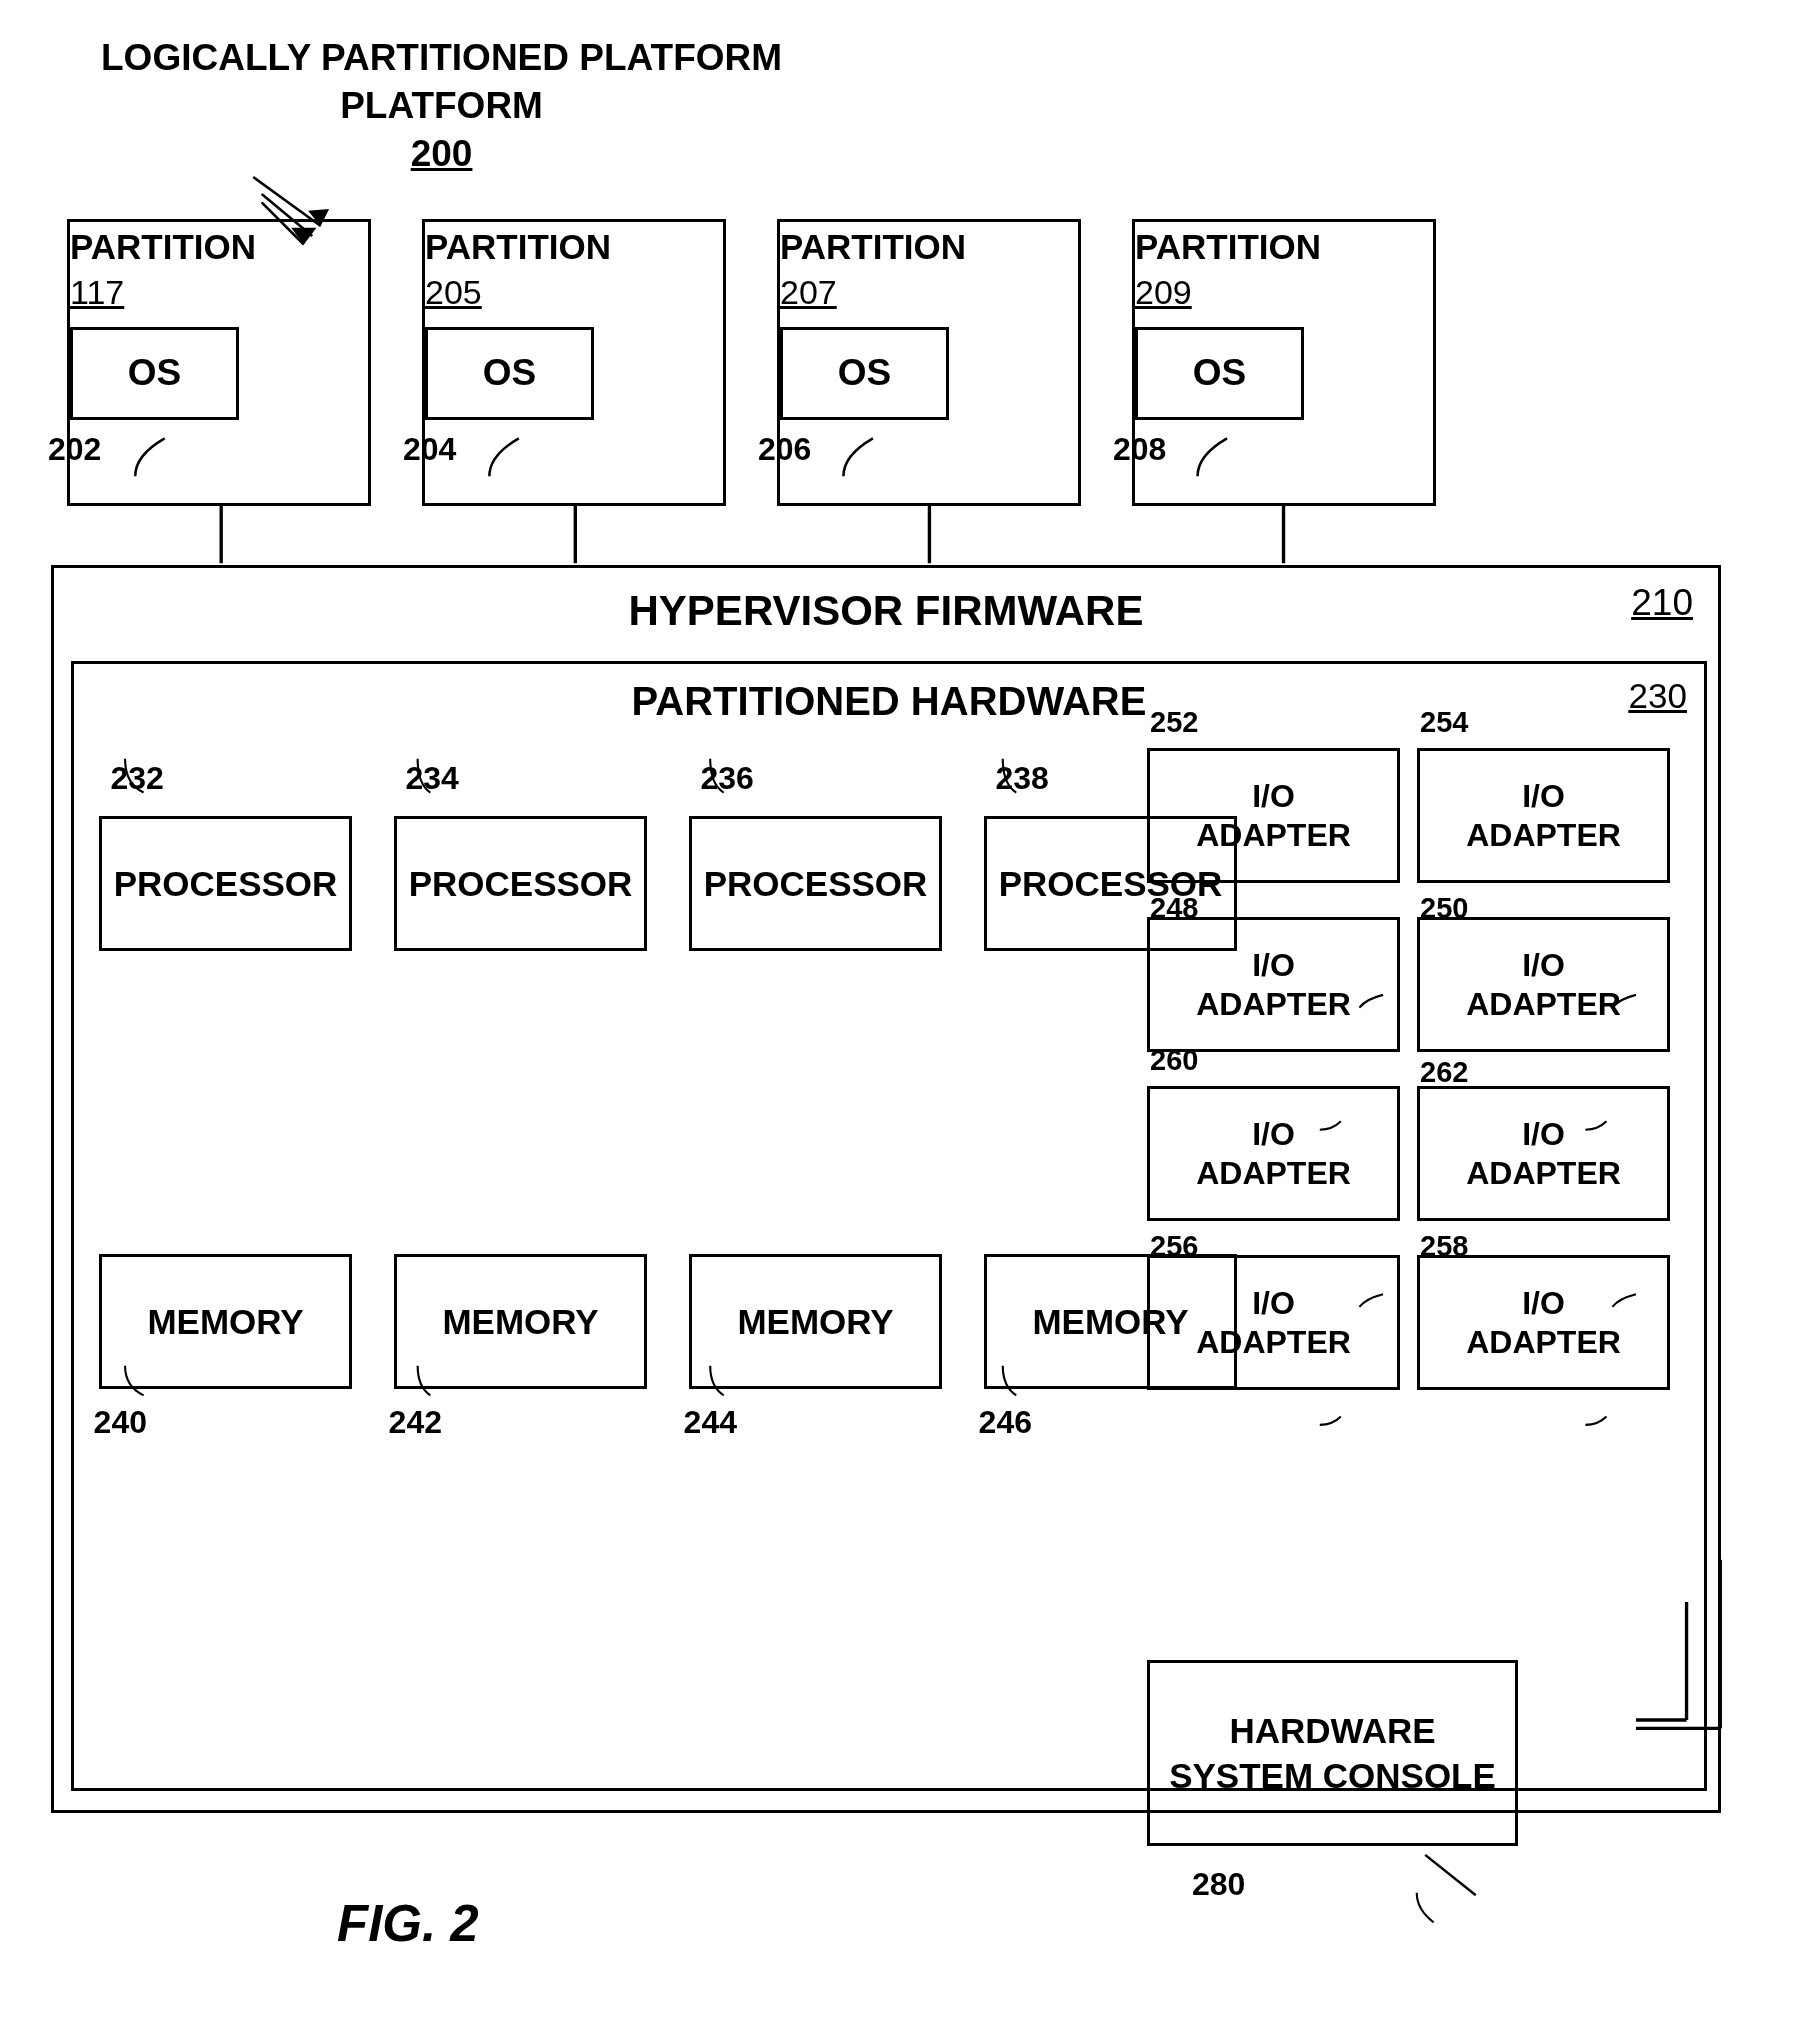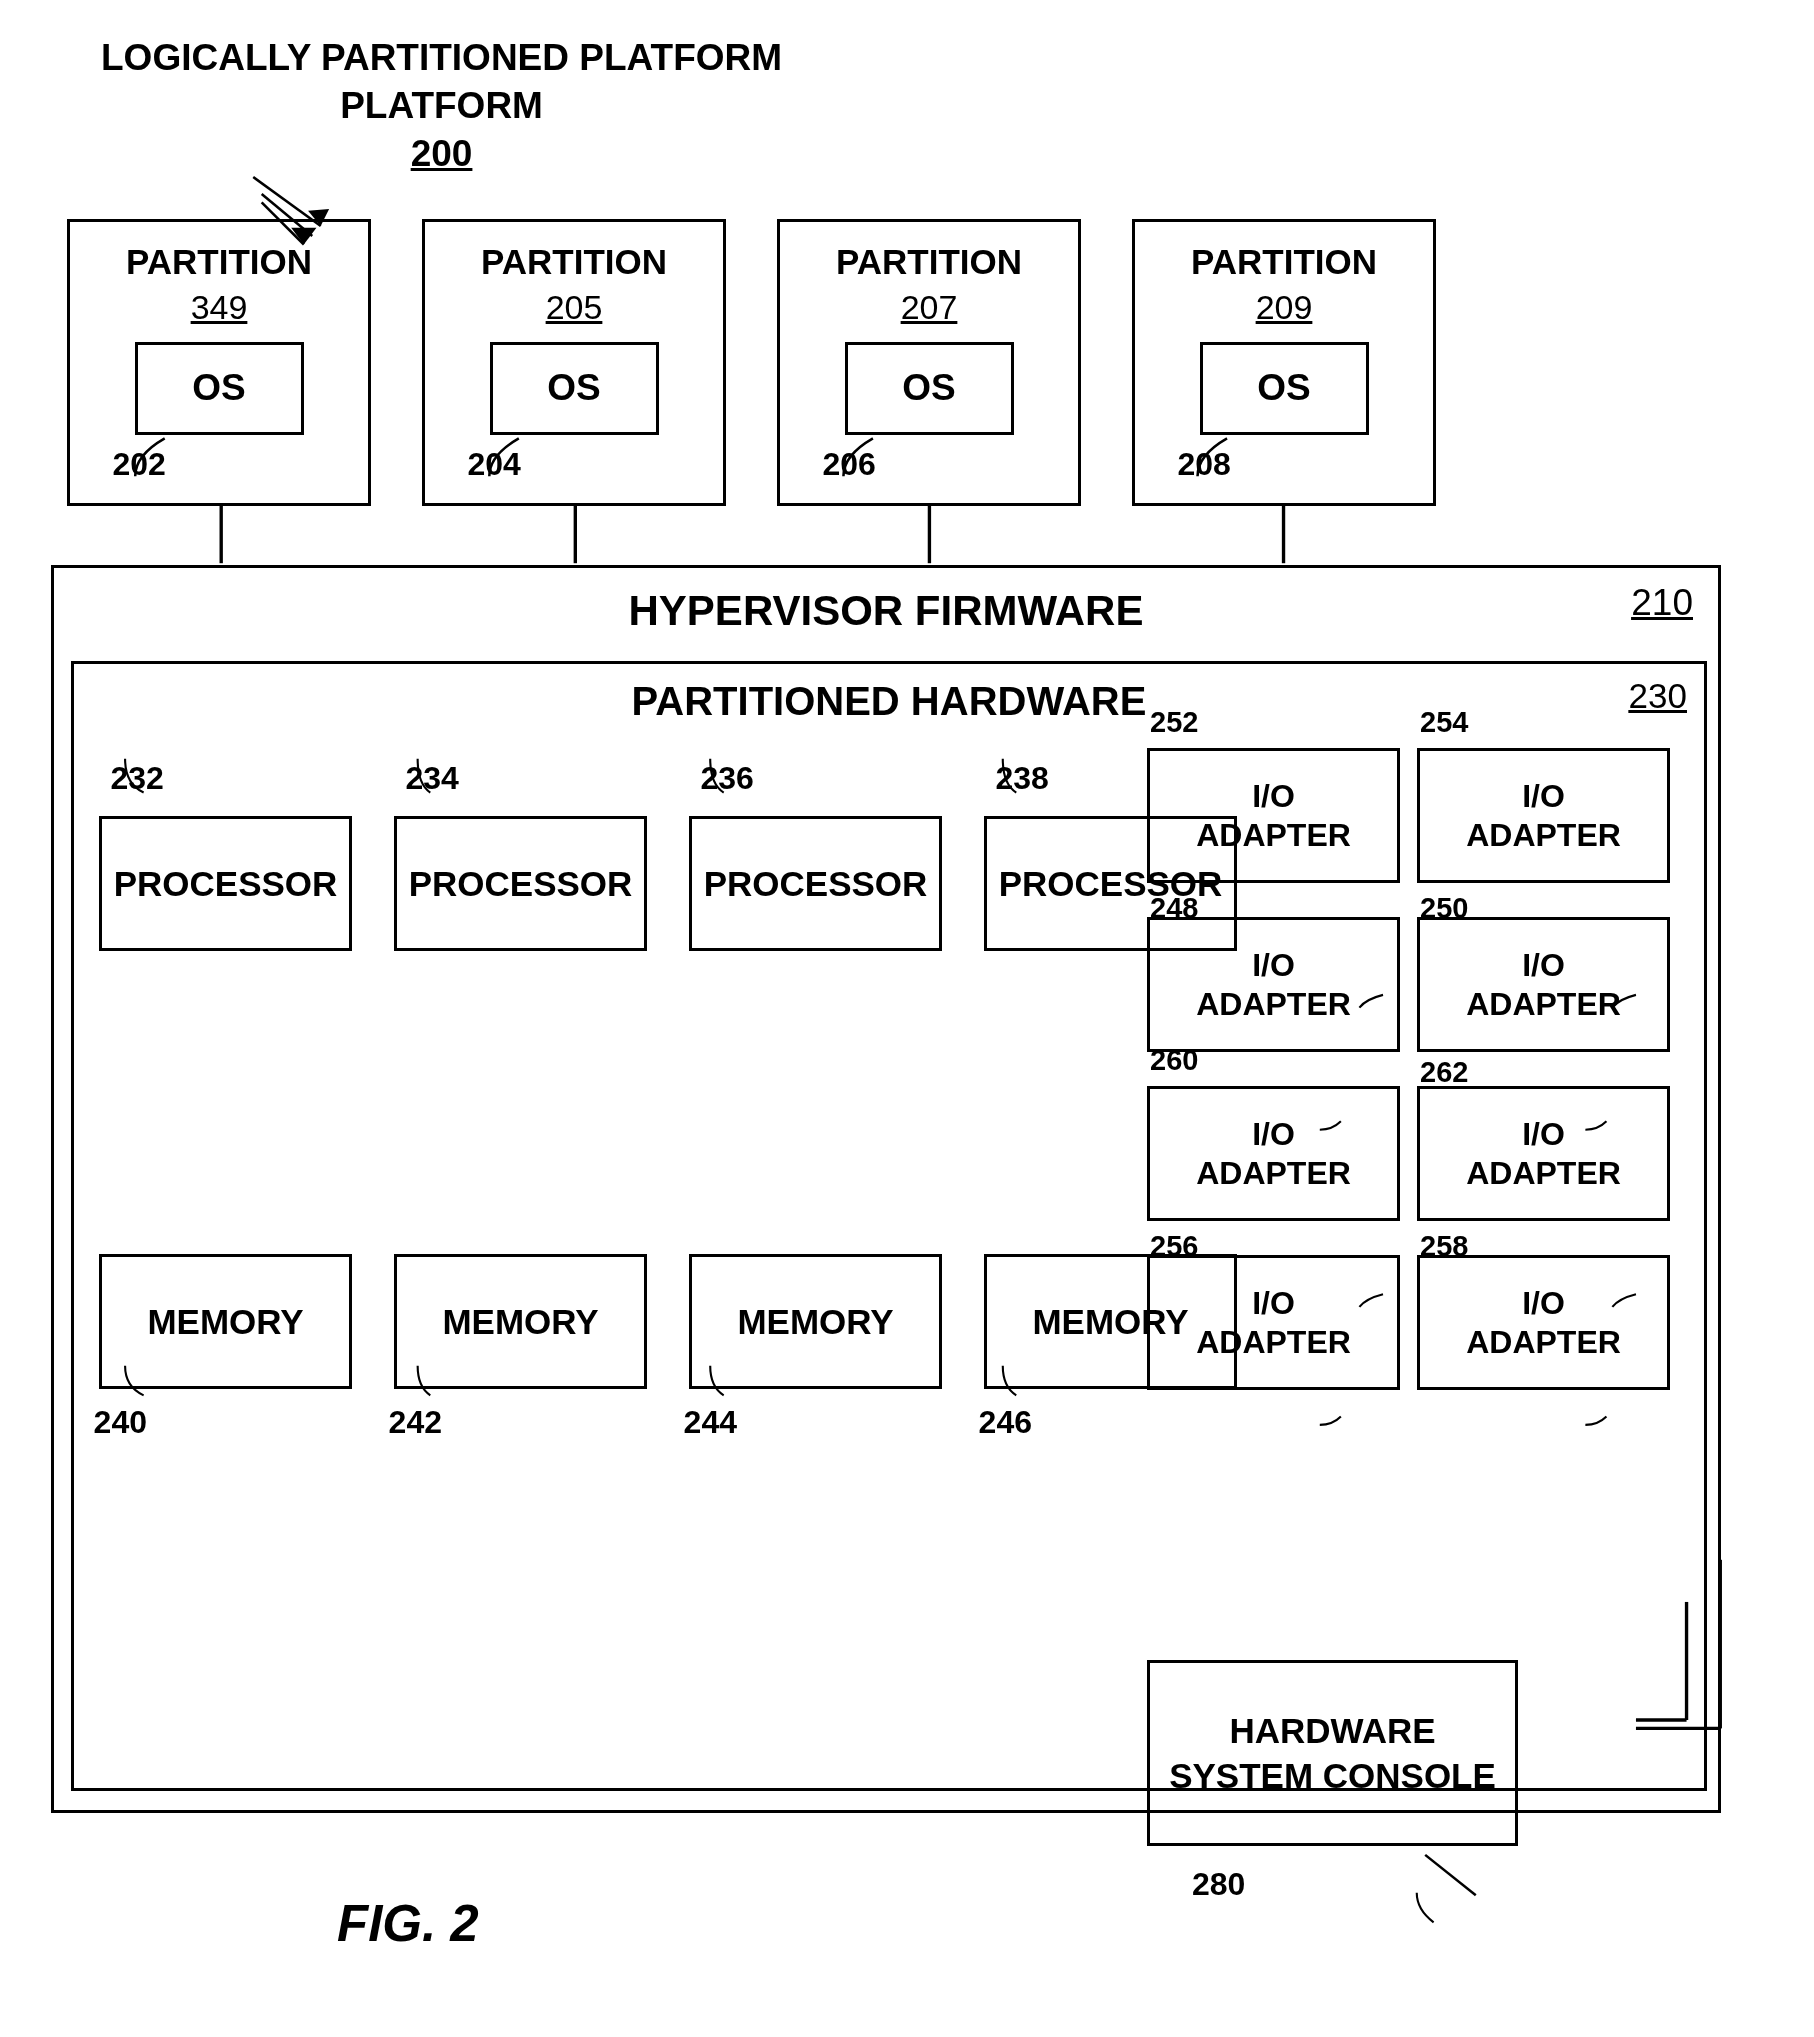--- a/index.html
+++ b/index.html
@@ -52,22 +52,22 @@
       gap: 51px;
     }
 
     .partition-box {
       width: 304px;
       height: 287px;
       border: 3.4px solid #000;
       position: relative;
       display: flex;
       flex-direction: column;
-      align-items: center;
-      padding-top: 17px;
+      align-items: flex-start;
+      padding-top: 2px;
     }
 
     .partition-label {
       font-size: 35px;
       font-weight: bold;
       text-align: center;
       line-height: 1.3;
     }
 
     .partition-number {
@@ -297,21 +297,21 @@
   <div class="top-label">
     <div>LOGICALLY PARTITIONED PLATFORM</div>
     <div>PLATFORM</div>
     <div class="ref-number">200</div>
   </div>
 
   <div class="partitions-row">
 
     <div class="partition-box">
       <div class="partition-label">PARTITION</div>
-      <div class="partition-number">349</div>
+      <div class="partition-number">117</div>
       <div class="os-box">
         OS
         <span class="os-ref">202</span>
       </div>
     </div>
 
     <div class="partition-box">
       <div class="partition-label">PARTITION</div>
       <div class="partition-number">205</div>
       <div class="os-box">

